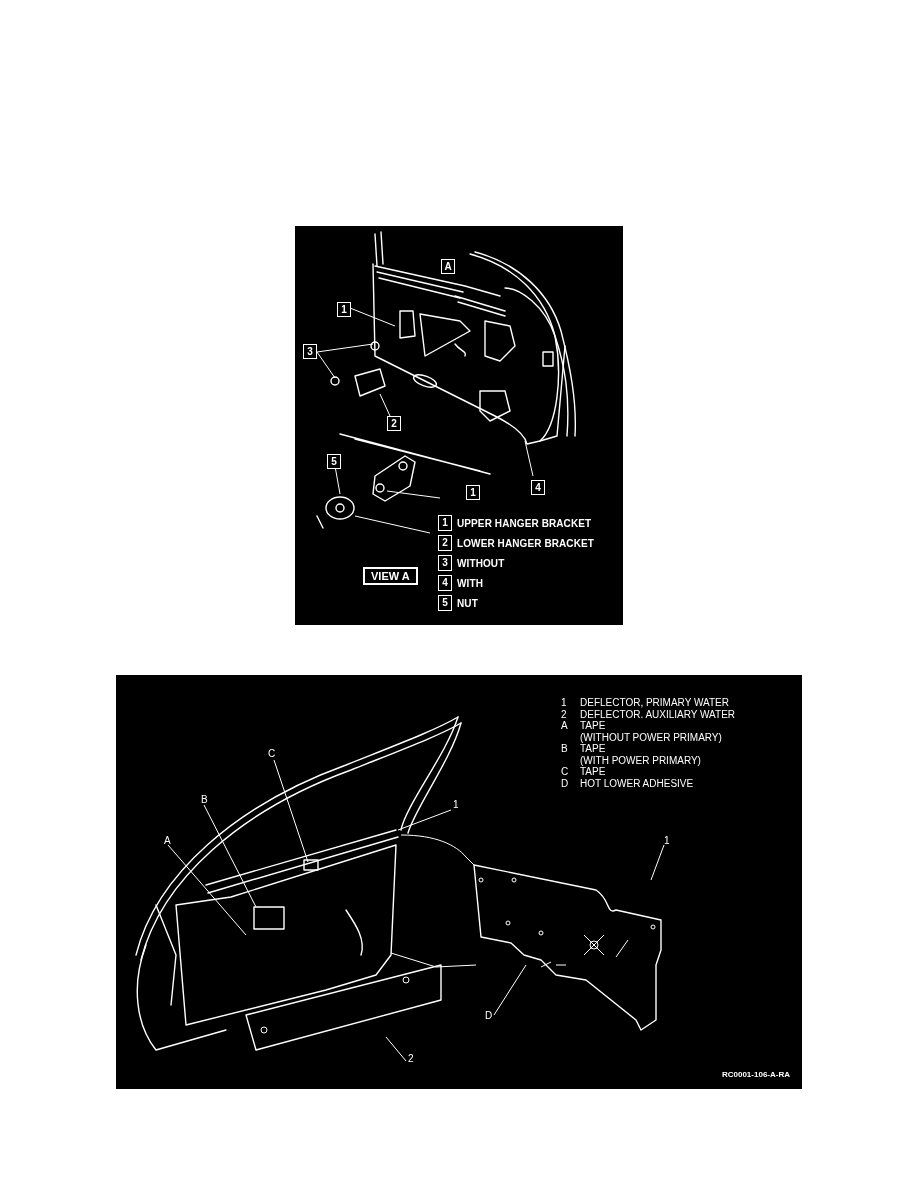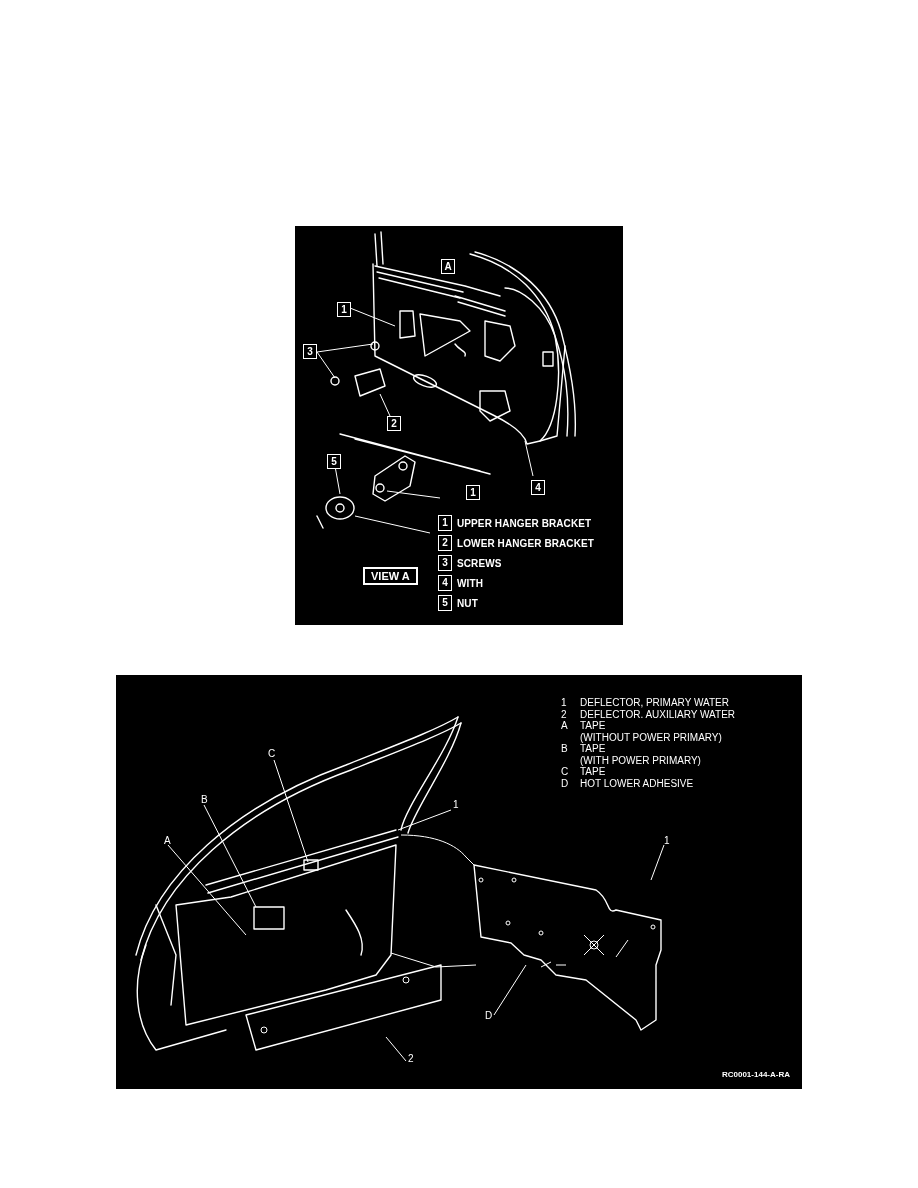--- a/index.html
+++ b/index.html
@@ -79,21 +79,21 @@
     <div class="row">
         <span class="num">1</span>
         <span class="txt">UPPER HANGER BRACKET</span>
       </div>
     <div class="row">
         <span class="num">2</span>
         <span class="txt">LOWER HANGER BRACKET</span>
       </div>
     <div class="row">
         <span class="num">3</span>
-        <span class="txt">SCREWS</span>
+        <span class="txt">WITHOUT</span>
       </div>
     <div class="row">
         <span class="num">4</span>
         <span class="txt">WITH</span>
       </div>
     <div class="row">
         <span class="num">5</span>
         <span class="txt">NUT</span>
       </div>
   </div>
@@ -177,14 +177,14 @@
     <div class="row">
         <span class="k">C</span>
         <span class="v">TAPE</span>
       </div>
     <div class="row">
         <span class="k">D</span>
         <span class="v">HOT LOWER ADHESIVE</span>
       </div>
   </div>
 
-  <div class="code">RC0001-144-A-RA</div>
+  <div class="code">RC0001-106-A-RA</div>
 </div>
 
 </body></html>

